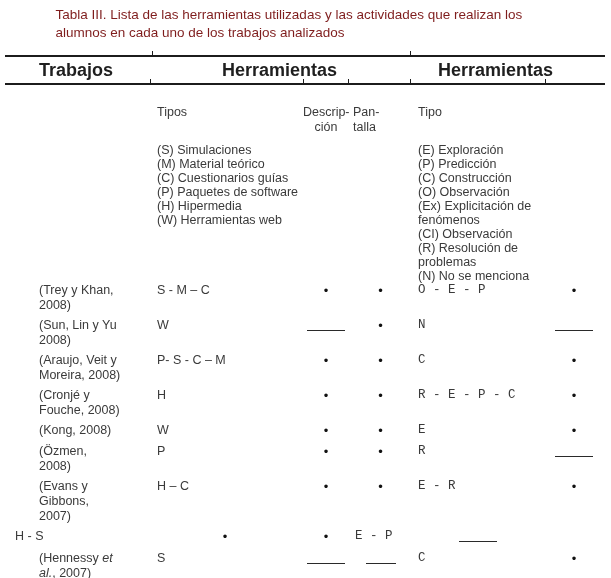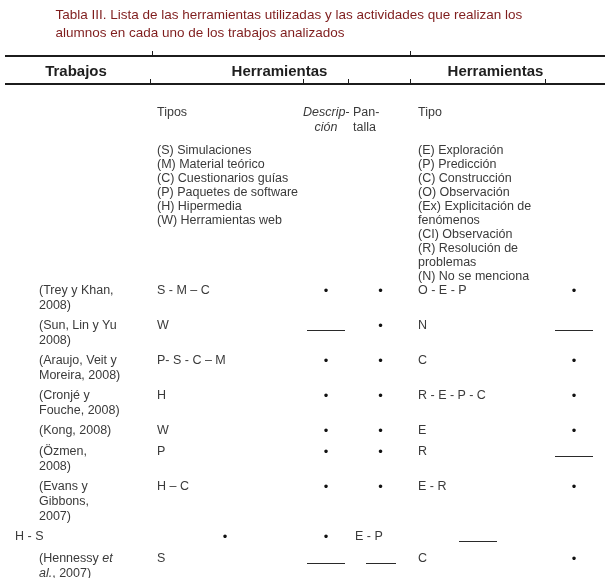--- a/index.html
+++ b/index.html
@@ -10,36 +10,36 @@
   }
   .title{
     padding-top:6px;margin:0 auto;max-width:500px;
     font-size:13.5px;line-height:18px;color:#7f1d1d;
   }
   .rule{position:relative;margin-left:5px;width:600px;height:2px;background:#1c1c1c;}
   .rule.top{margin-top:13px;}
   .rule.bot{margin-top:12px;}
   .rule .tick{position:absolute;top:-4px;width:1px;height:6px;background:#1c1c1c;}
   .ghead{display:grid;grid-template-columns:142px 265px 193px;margin-left:5px;width:600px;padding:5px 0 4px 0;}
-  .gh{font-weight:bold;font-size:15px;color:#1f1f1f;text-align:center;line-height:17px;}
+  .gh{font-weight:bold;font-size:18px;color:#1f1f1f;text-align:center;line-height:17px;}
   .gh.act{padding-right:26px;}
   .grid{display:grid;grid-template-columns:142px 156px 46px 63px 131px 62px;margin-left:5px;width:600px;}
   .subhead{padding-top:12px;line-height:15px;margin-top:8px;}
   .sh.tipos{padding-left:10px;}
-  .sh.desc{text-align:center;white-space:pre-line;font-style:italic;}
+  .sh.desc{text-align:center;white-space:pre-line;}
   .sh.pant{padding-left:4px;white-space:pre-line;}
   .sh.tipo{padding-left:6px;}
   .legend{margin-top:8px;line-height:14px;}
   .leg-tools{padding-left:10px;}
   .leg-acts{padding-left:6px;}
   .drow{line-height:15px;margin-bottom:5px;}
   .c-trab{padding-right:26px;margin-left:34px;}
   .c-tools{padding-left:10px;}
   .c-desc,.c-pant,.c-cons{text-align:center;}
-  .c-tipo{padding-left:6px;}
+  .c-tipo{padding-left:6px;font-family:Liberation Mono, monospace;}
   .dot{font-size:13px;color:#111;}
   .uline{display:inline-block;height:12px;border-bottom:1px solid #2a2a2a;width:38px;}
   .uline.w1{width:30px;}
   .uline.w2{width:9px;}
   i{font-style:italic;}
 </style>
 </head>
 <body>
 
 <div class="page">

